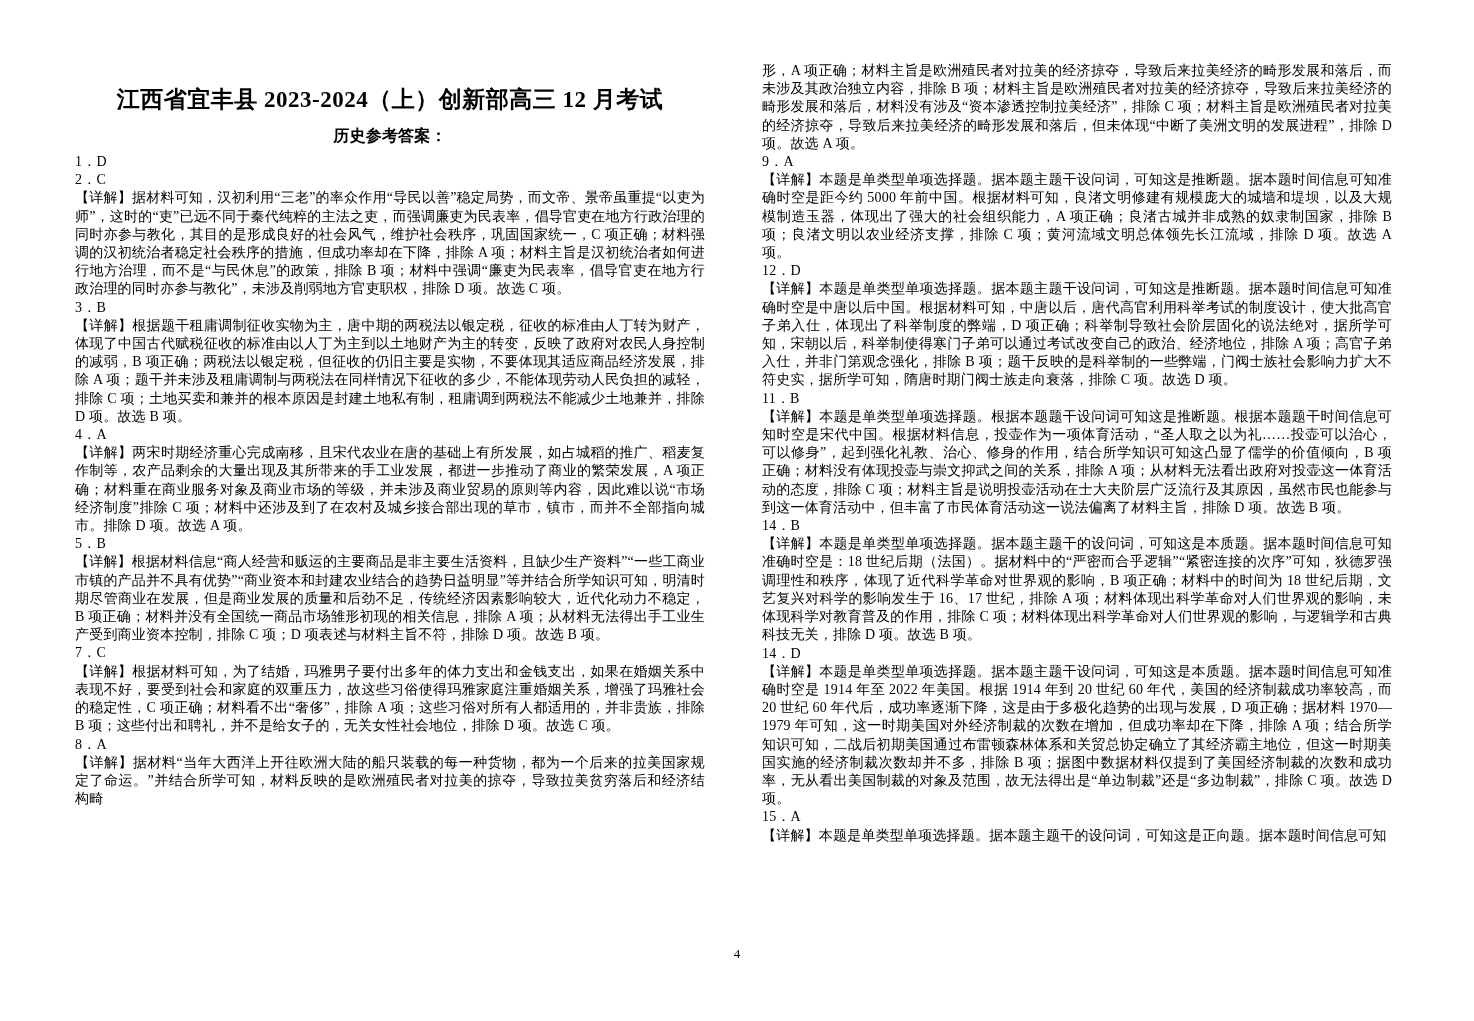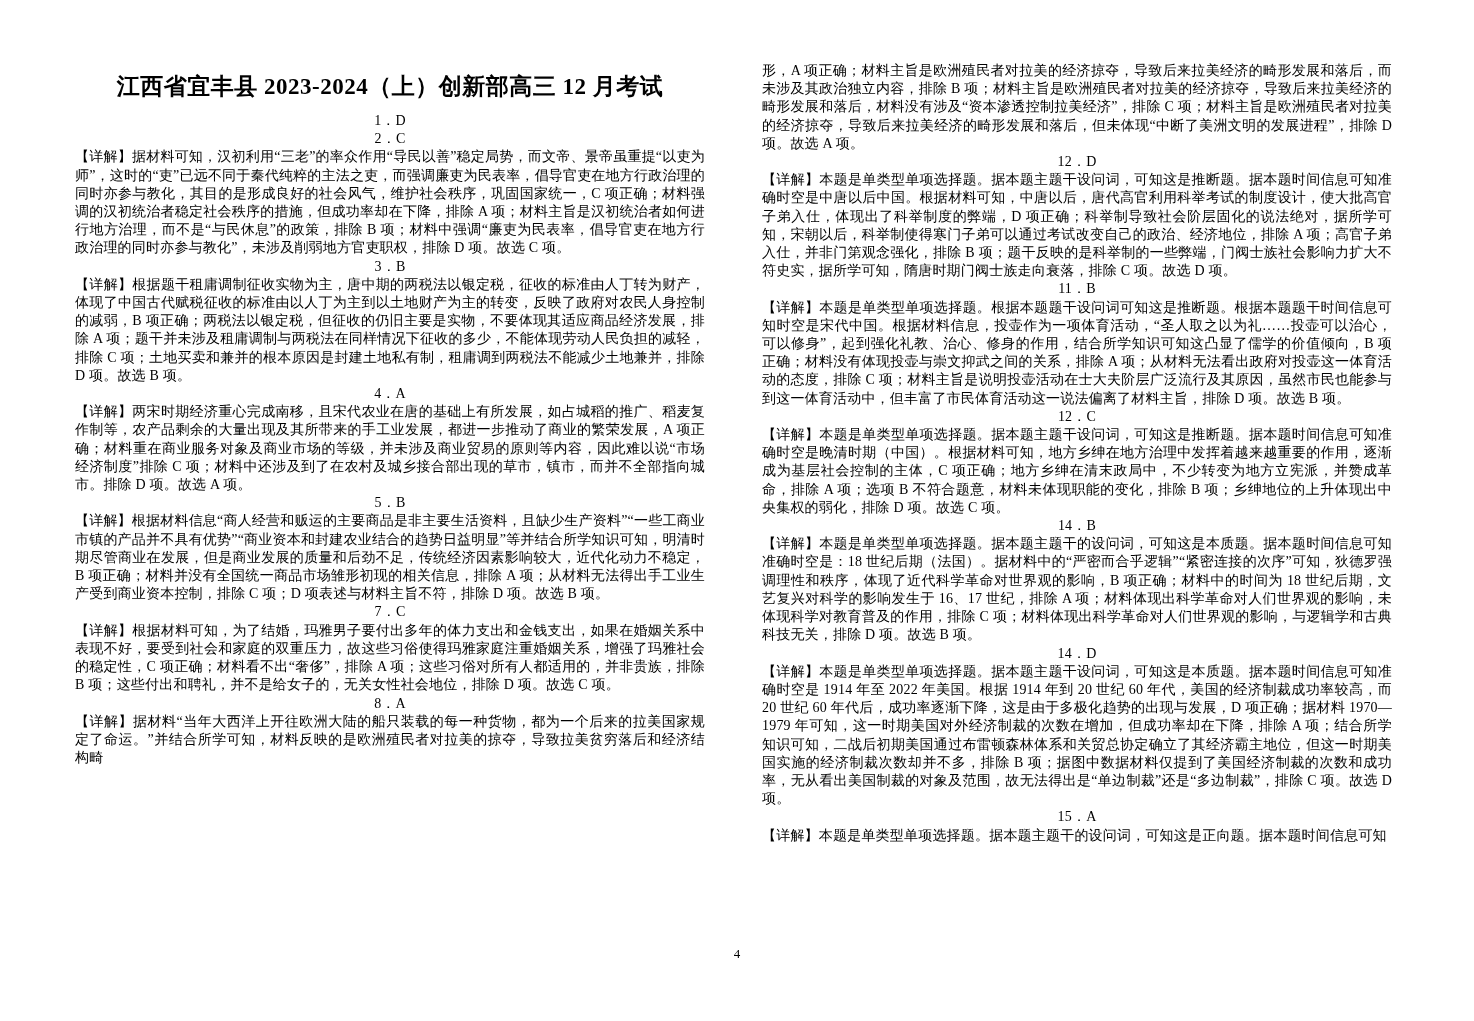--- a/index.html
+++ b/index.html
@@ -17,58 +17,59 @@
     overflow: hidden;
   }
   .column {
     position: absolute;
     width: 630px;
     font-size: 14px;
     line-height: 18.2px;
     text-align: justify;
     letter-spacing: 0.2px;
   }
-  .column-left  { left: 75px;  top: 72px;  height: 880px; font-family: Liberation Serif, serif; }
+  .column-left  { left: 75px;  top: 85px;  height: 880px; font-family: Liberation Serif, serif; }
   .column-right { left: 762px; top: 62px;  height: 905px; }
   .doc-title {
     text-align: center;
     font-weight: bold;
     font-size: 23px;
     line-height: 30px;
     margin: 0 0 10px 0;
     letter-spacing: 0.5px;
   }
   .doc-subtitle {
     text-align: center;
     font-weight: bold;
     font-size: 16px;
     line-height: 22px;
     margin: 0 0 6px 0;
   }
   .qa-item { margin: 0; }
   .answer-line {
-    text-align: center;
+    text-align: left;
   }
   .detail { }
   .page-number {
     position: absolute;
     left: 0;
     right: 0;
     top: 946px;
     text-align: center;
     font-size: 13px;
   }
 </style>
 </head>
 <body>
 
 <div class="page">
 
   <div class="column column-left">
     <h1 class="doc-title">江西省宜丰县 2023-2024（上）创新部高三 12 月考试</h1>
+    <h2 class="doc-subtitle">历史参考答案：</h2>
     <div>
         <div class="qa-item">
           <div class="answer-line">1．D</div>
         </div>
         <div class="qa-item">
           <div class="answer-line">2．C</div>
           <div class="detail">【详解】据材料可知，汉初利用“三老”的率众作用“导民以善”稳定局势，而文帝、景帝虽重提“以吏为师”，这时的“吏”已远不同于秦代纯粹的主法之吏，而强调廉吏为民表率，倡导官吏在地方行政治理的同时亦参与教化，其目的是形成良好的社会风气，维护社会秩序，巩固国家统一，C 项正确；材料强调的汉初统治者稳定社会秩序的措施，但成功率却在下降，排除 A 项；材料主旨是汉初统治者如何进行地方治理，而不是“与民休息”的政策，排除 B 项；材料中强调“廉吏为民表率，倡导官吏在地方行政治理的同时亦参与教化”，未涉及削弱地方官吏职权，排除 D 项。故选 C 项。</div>
         </div>
         <div class="qa-item">
           <div class="answer-line">3．B</div>
@@ -92,30 +93,30 @@
         </div>
       </div>
   </div>
 
   <div class="column column-right">
     <div>
         <div class="qa-item">
           <div class="detail">形，A 项正确；材料主旨是欧洲殖民者对拉美的经济掠夺，导致后来拉美经济的畸形发展和落后，而未涉及其政治独立内容，排除 B 项；材料主旨是欧洲殖民者对拉美的经济掠夺，导致后来拉美经济的畸形发展和落后，材料没有涉及“资本渗透控制拉美经济”，排除 C 项；材料主旨是欧洲殖民者对拉美的经济掠夺，导致后来拉美经济的畸形发展和落后，但未体现“中断了美洲文明的发展进程”，排除 D 项。故选 A 项。</div>
         </div>
         <div class="qa-item">
+          <div class="answer-line">9．A</div>
+          <div class="detail">【详解】本题是单类型单项选择题。据本题主题干设问词，可知这是推断题。据本题时间信息可知准确时空是距今约 5000 年前中国。根据材料可知，良渚文明修建有规模庞大的城墙和堤坝，以及大规模制造玉器，体现出了强大的社会组织能力，A 项正确；良渚古城并非成熟的奴隶制国家，排除 B 项；良渚文明以农业经济支撑，排除 C 项；黄河流域文明总体领先长江流域，排除 D 项。故选 A 项。</div>
+        </div>
+        <div class="qa-item">
           <div class="answer-line">12．D</div>
           <div class="detail">【详解】本题是单类型单项选择题。据本题主题干设问词，可知这是推断题。据本题时间信息可知准确时空是中唐以后中国。根据材料可知，中唐以后，唐代高官利用科举考试的制度设计，使大批高官子弟入仕，体现出了科举制度的弊端，D 项正确；科举制导致社会阶层固化的说法绝对，据所学可知，宋朝以后，科举制使得寒门子弟可以通过考试改变自己的政治、经济地位，排除 A 项；高官子弟入仕，并非门第观念强化，排除 B 项；题干反映的是科举制的一些弊端，门阀士族社会影响力扩大不符史实，据所学可知，隋唐时期门阀士族走向衰落，排除 C 项。故选 D 项。</div>
         </div>
         <div class="qa-item">
           <div class="answer-line">11．B</div>
           <div class="detail">【详解】本题是单类型单项选择题。根据本题题干设问词可知这是推断题。根据本题题干时间信息可知时空是宋代中国。根据材料信息，投壶作为一项体育活动，“圣人取之以为礼……投壶可以治心，可以修身”，起到强化礼教、治心、修身的作用，结合所学知识可知这凸显了儒学的价值倾向，B 项正确；材料没有体现投壶与崇文抑武之间的关系，排除 A 项；从材料无法看出政府对投壶这一体育活动的态度，排除 C 项；材料主旨是说明投壶活动在士大夫阶层广泛流行及其原因，虽然市民也能参与到这一体育活动中，但丰富了市民体育活动这一说法偏离了材料主旨，排除 D 项。故选 B 项。</div>
-        </div>
-        <div class="qa-item">
-          <div class="answer-line">12．C</div>
-          <div class="detail">【详解】本题是单类型单项选择题。据本题主题干设问词，可知这是推断题。据本题时间信息可知准确时空是晚清时期（中国）。根据材料可知，地方乡绅在地方治理中发挥着越来越重要的作用，逐渐成为基层社会控制的主体，C 项正确；地方乡绅在清末政局中，不少转变为地方立宪派，并赞成革命，排除 A 项；选项 B 不符合题意，材料未体现职能的变化，排除 B 项；乡绅地位的上升体现出中央集权的弱化，排除 D 项。故选 C 项。</div>
         </div>
         <div class="qa-item">
           <div class="answer-line">14．B</div>
           <div class="detail">【详解】本题是单类型单项选择题。据本题主题干的设问词，可知这是本质题。据本题时间信息可知准确时空是：18 世纪后期（法国）。据材料中的“严密而合乎逻辑”“紧密连接的次序”可知，狄德罗强调理性和秩序，体现了近代科学革命对世界观的影响，B 项正确；材料中的时间为 18 世纪后期，文艺复兴对科学的影响发生于 16、17 世纪，排除 A 项；材料体现出科学革命对人们世界观的影响，未体现科学对教育普及的作用，排除 C 项；材料体现出科学革命对人们世界观的影响，与逻辑学和古典科技无关，排除 D 项。故选 B 项。</div>
         </div>
         <div class="qa-item">
           <div class="answer-line">14．D</div>
           <div class="detail">【详解】本题是单类型单项选择题。据本题主题干设问词，可知这是本质题。据本题时间信息可知准确时空是 1914 年至 2022 年美国。根据 1914 年到 20 世纪 60 年代，美国的经济制裁成功率较高，而 20 世纪 60 年代后，成功率逐渐下降，这是由于多极化趋势的出现与发展，D 项正确；据材料 1970—1979 年可知，这一时期美国对外经济制裁的次数在增加，但成功率却在下降，排除 A 项；结合所学知识可知，二战后初期美国通过布雷顿森林体系和关贸总协定确立了其经济霸主地位，但这一时期美国实施的经济制裁次数却并不多，排除 B 项；据图中数据材料仅提到了美国经济制裁的次数和成功率，无从看出美国制裁的对象及范围，故无法得出是“单边制裁”还是“多边制裁”，排除 C 项。故选 D 项。</div>
         </div>
         <div class="qa-item">

